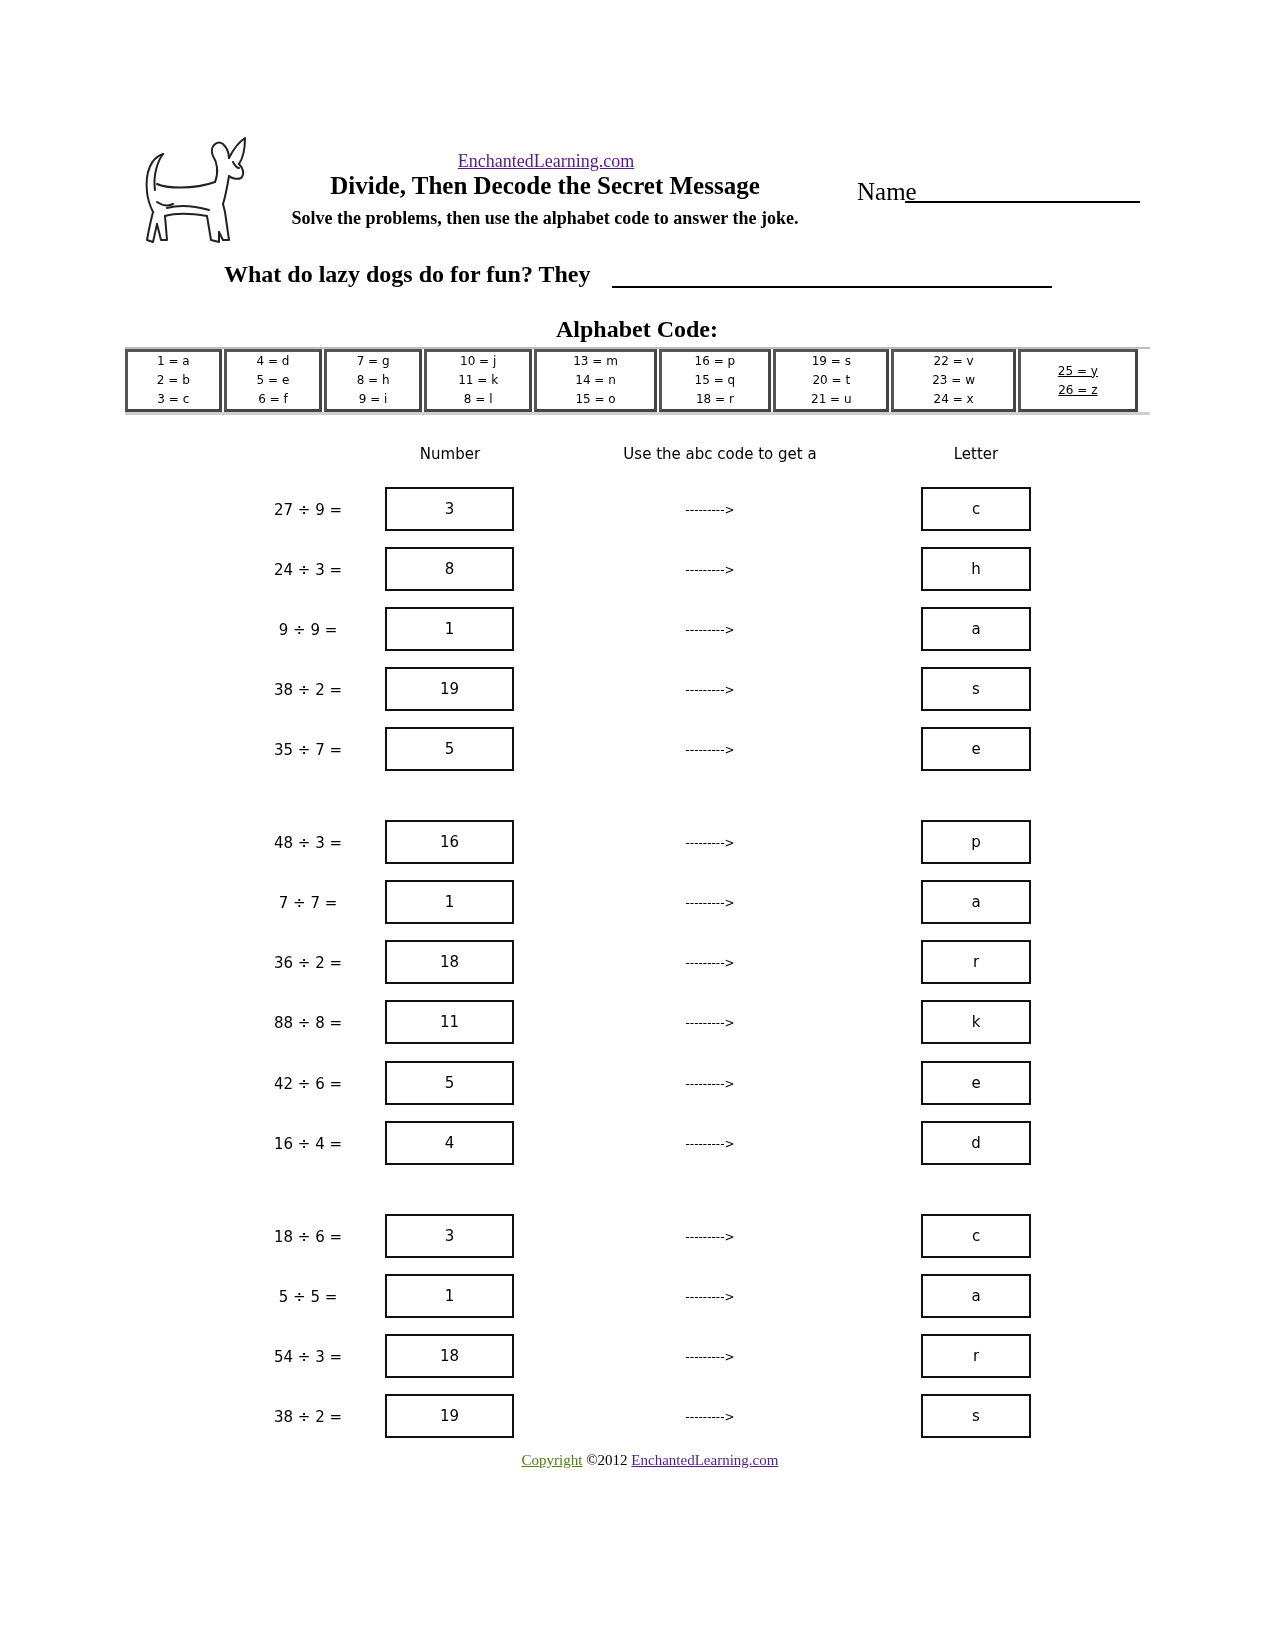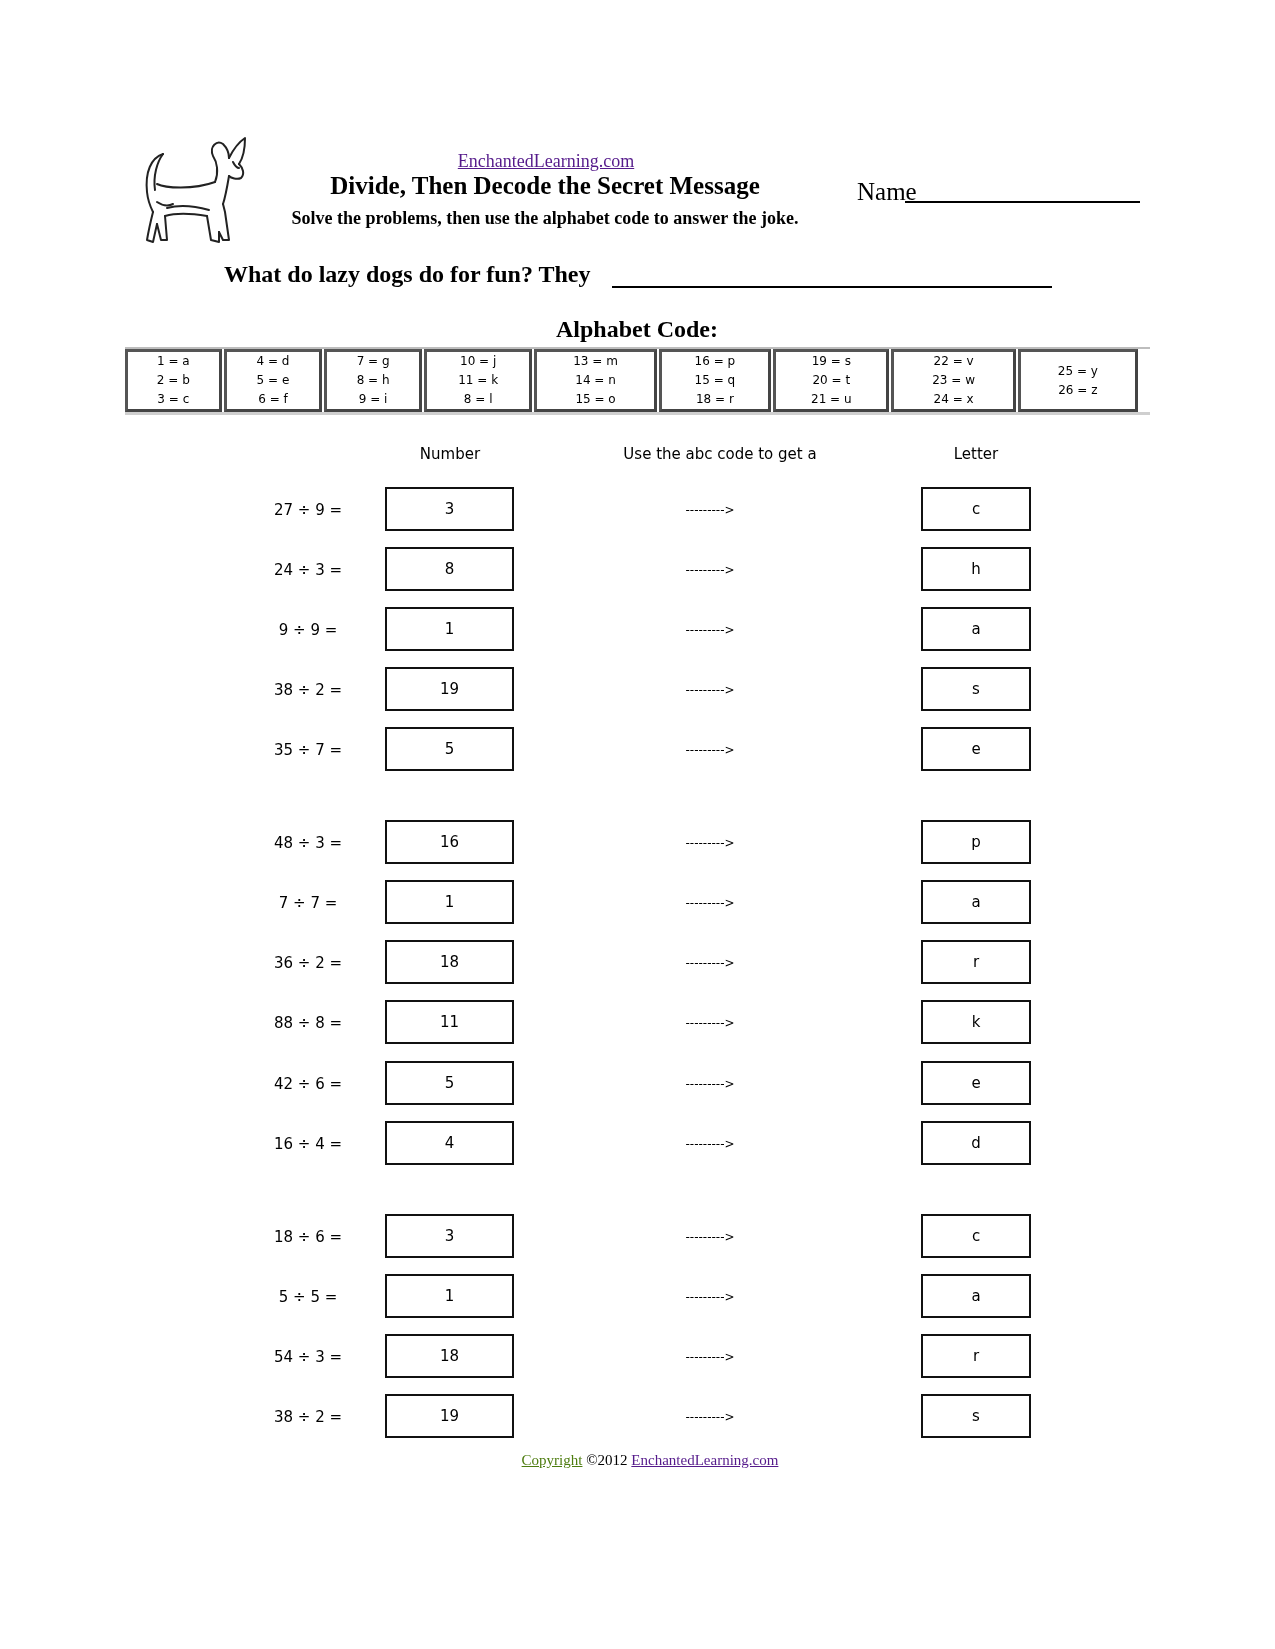--- a/index.html
+++ b/index.html
@@ -22,21 +22,21 @@
   #joke-line { position: absolute; left: 612px; top: 286px; width: 440px; border-bottom: 2px solid #000; }
 
   #code-title { position: absolute; left: 537px; top: 316px; width: 200px; text-align: center;
     font-size: 24px; font-weight: bold; }
 
   #code-table { position: absolute; left: 125px; top: 347px; width: 1025px; height: 68px;
     display: flex; border-top: 2px solid #bdbdbd; border-bottom: 3px solid #cfcfcf; box-sizing: border-box; }
   .code-cell { box-sizing: border-box; border: 3px solid #555; border-right-color: #444; border-bottom-color: #444;
     display: flex; flex-direction: column; justify-content: center; align-items: center;
     font-size: 12px; line-height: 19px; margin-right: 2px; }
-  .code-cell:last-child { margin-right: 12px; }
+  .code-cell:last-child { margin-right: 12px; text-decoration: underline; }
 
   .col-head { position: absolute; top: 445px; font-size: 15px; text-align: center; }
   #head-number { left: 385px; width: 130px; }
   #head-instr { left: 590px; width: 260px; }
   #head-letter { left: 921px; width: 110px; }
 
   .row { position: absolute; left: 0; width: 1275px; height: 46px; }
   .expr { position: absolute; left: 268px; width: 80px; top: 0; height: 46px; line-height: 46px;
     font-size: 15px; text-align: center; }
   .num-box { position: absolute; left: 385px; width: 129px; height: 44px; top: 0; box-sizing: border-box;

